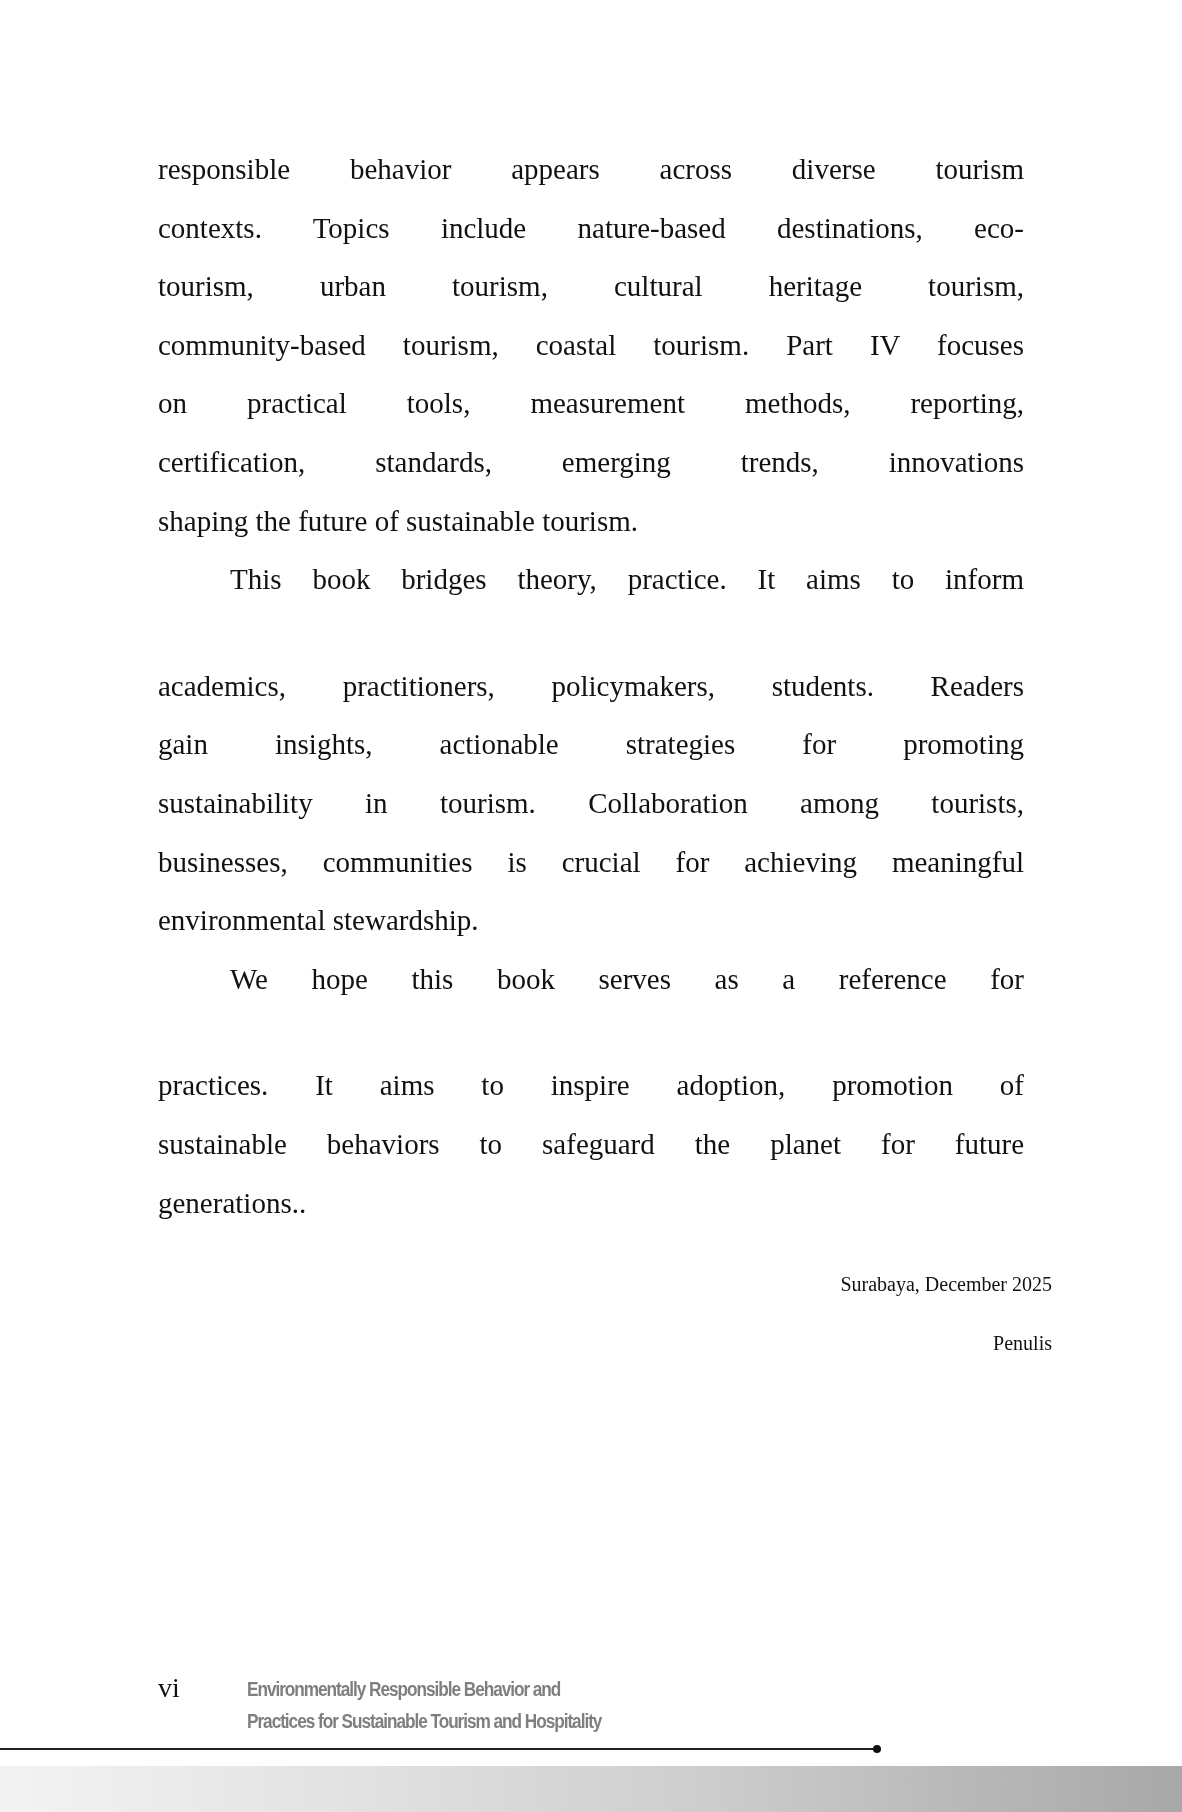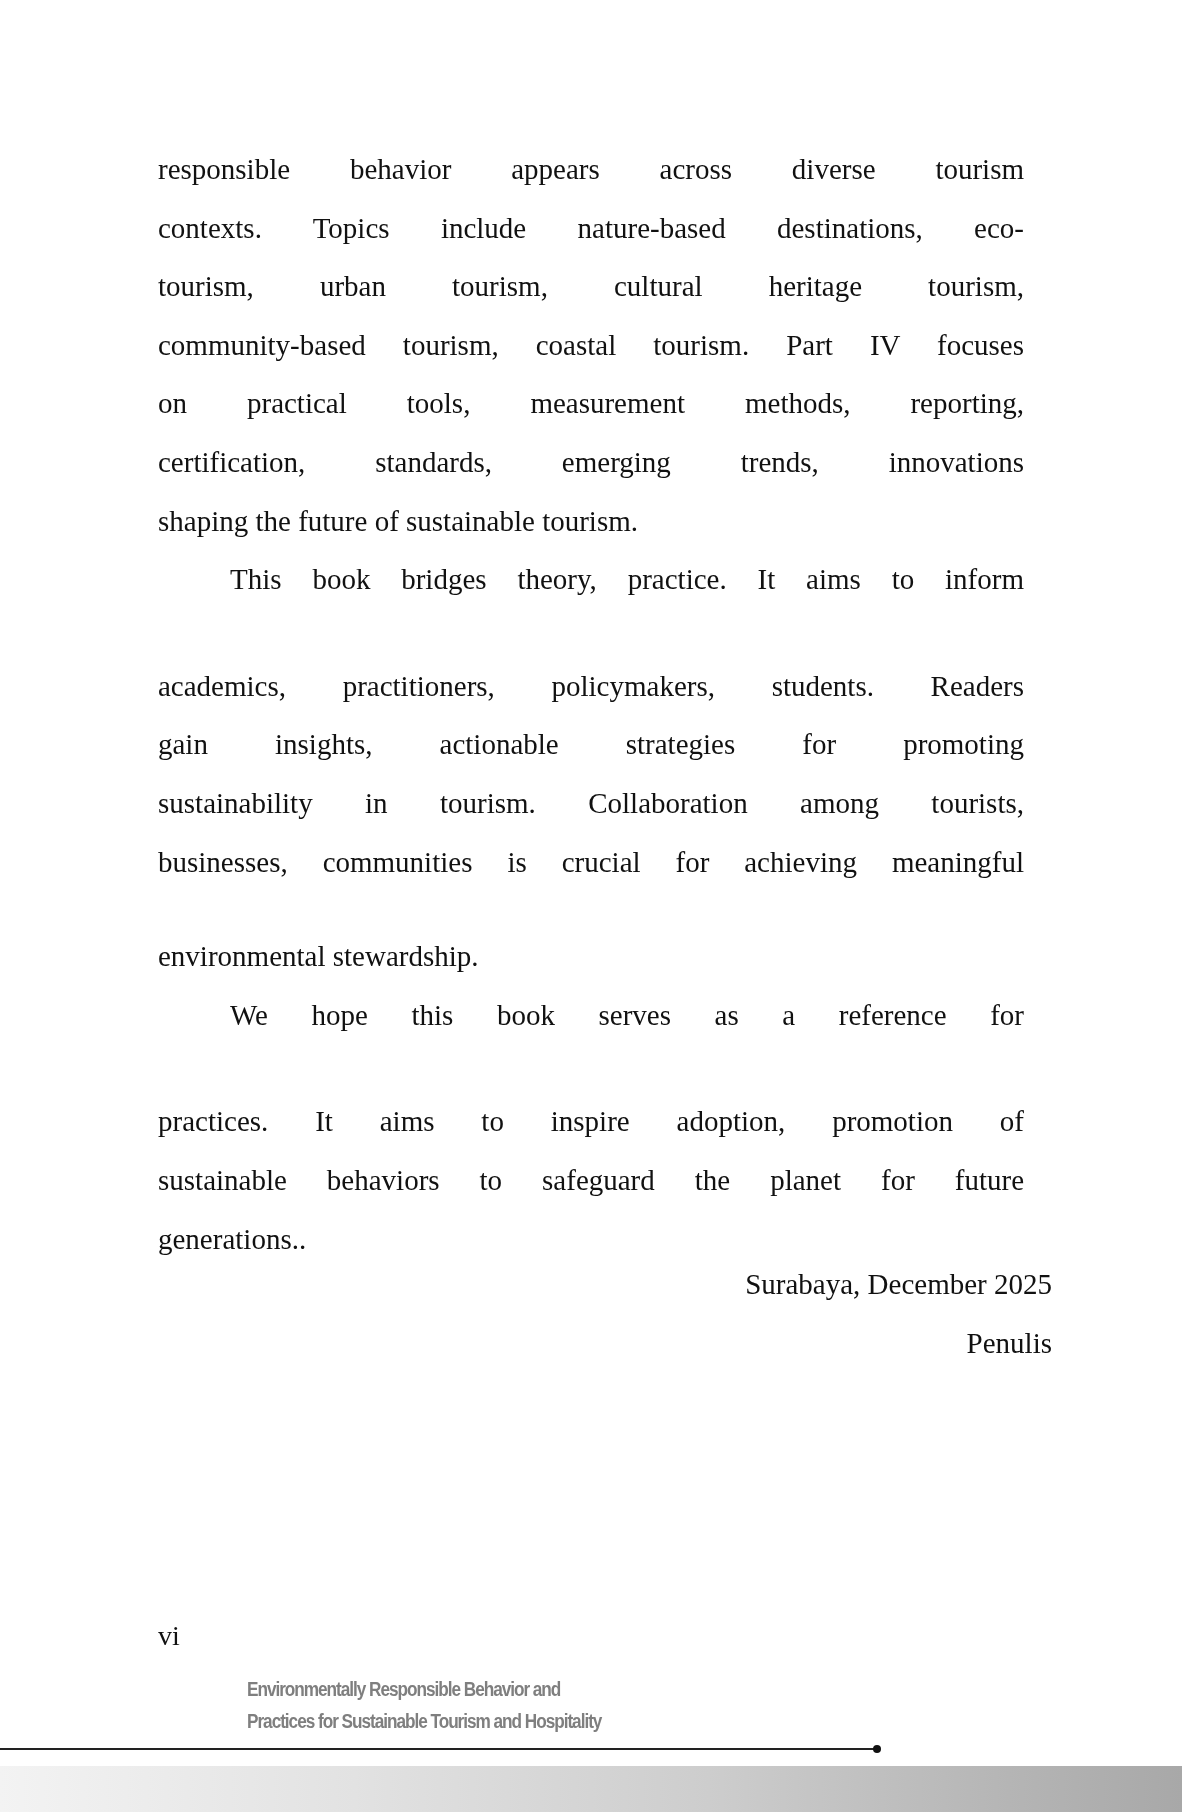--- a/index.html
+++ b/index.html
@@ -43,32 +43,32 @@
     text-align-last: left;
   }
   .line.indent {
     padding-left: 72px;
   }
   .signature {
     position: absolute;
     right: 158px;
     top: 1267px;
     font-family: "Liberation Serif", "DejaVu Serif", serif;
-    font-size: 29px;
+    font-size: 20px;
     color: #111111;
     text-align: right;
   }
   .signature div {
     height: 58.6px;
     line-height: 34px;
   }
   .page-number {
     position: absolute;
     left: 158px;
-    top: 1620px;
+    top: 1672px;
     font-family: "Liberation Serif", "DejaVu Serif", serif;
     font-size: 28px;
     color: #111111;
   }
   .running-title {
     position: absolute;
     left: 247px;
     top: 1673px;
     font-family: "Liberation Sans", "DejaVu Sans", sans-serif;
     font-size: 20px;
@@ -121,21 +121,21 @@
       <span class="line" style="white-space: normal; overflow: hidden;">certification, standards, emerging trends, innovations</span>
       <span class="line last" style="white-space: normal; overflow: hidden;">shaping the future of sustainable tourism.</span>
     </div>
 
     <div class="paragraph">
       <span class="line indent" style="white-space: normal; overflow: hidden;">This book bridges theory, practice. It aims to inform</span>
       <span class="line" style="white-space: normal; overflow: hidden; margin-top: 48px;">academics, practitioners, policymakers, students. Readers</span>
       <span class="line" style="white-space: normal; overflow: hidden;">gain insights, actionable strategies for promoting</span>
       <span class="line" style="white-space: normal; overflow: hidden;">sustainability in tourism. Collaboration among tourists,</span>
       <span class="line" style="white-space: normal; overflow: hidden;">businesses, communities is crucial for achieving meaningful</span>
-      <span class="line last" style="white-space: normal; overflow: hidden; margin-top: 36px;">environmental stewardship.</span>
+      <span class="line last" style="white-space: normal; overflow: hidden;">environmental stewardship.</span>
     </div>
 
     <div class="paragraph">
       <span class="line indent" style="white-space: normal; overflow: hidden;">We hope this book serves as a reference for</span>
       <span class="line" style="white-space: normal; overflow: hidden; margin-top: 48px;">practices. It aims to inspire adoption, promotion of</span>
       <span class="line" style="white-space: normal; overflow: hidden;">sustainable behaviors to safeguard the planet for future</span>
       <span class="line last" style="white-space: normal; overflow: hidden;">generations..</span>
     </div>
   </div>
 

